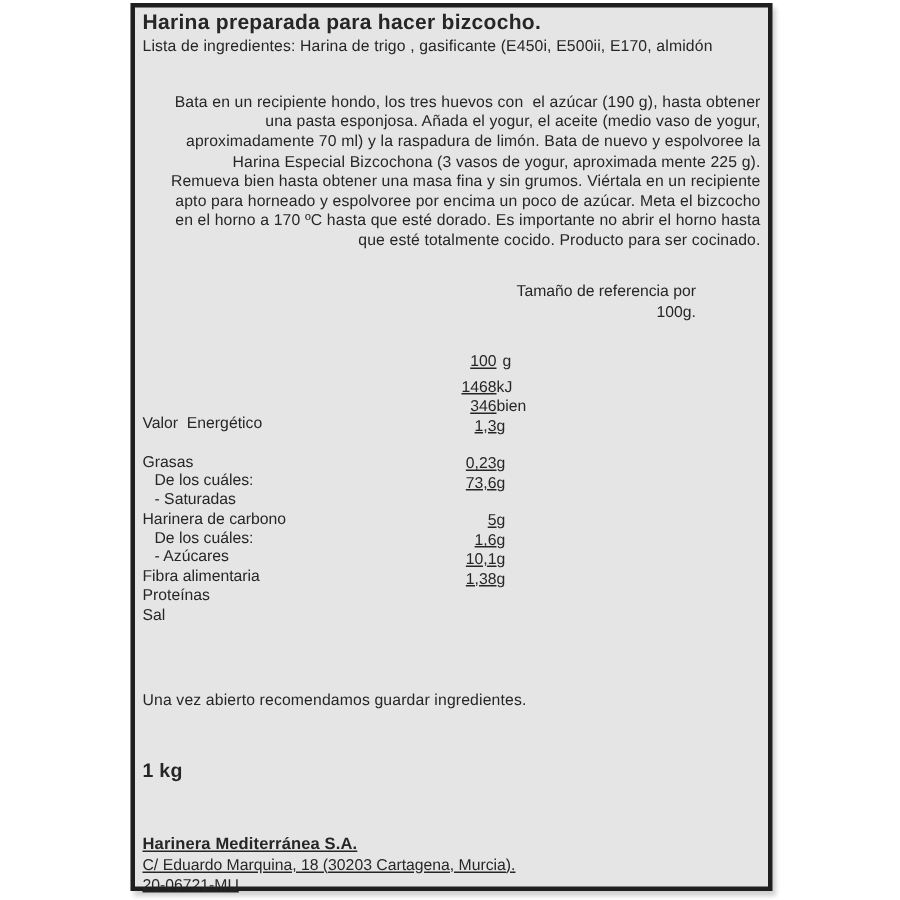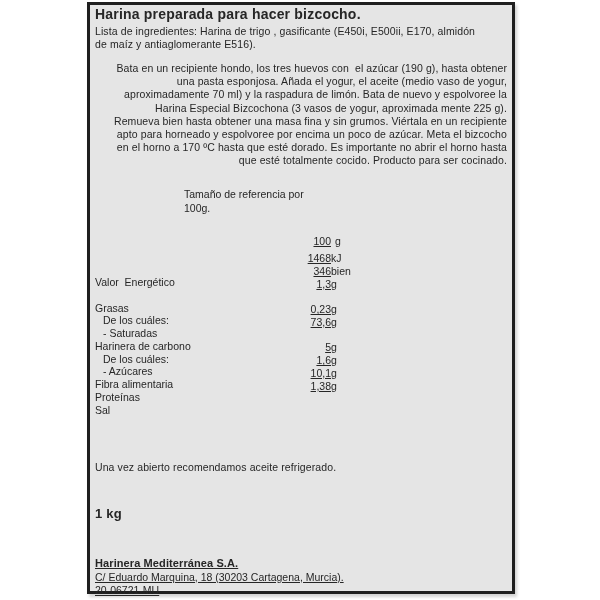--- a/index.html
+++ b/index.html
@@ -37,21 +37,21 @@
     line-height: 13.2px;
     letter-spacing: 0.1px;
   }
   .line { white-space: pre; }
   .ingredients { left: 5px; top: 20px; width: 410px; }
   .allergen { font-weight: normal; }
   .instructions { left: 5px; top: 57px; width: 412px; text-align: right; }
 
   .serving {
     left: 94px; top: 183px; width: 280px;
-    text-align: left;
+    text-align: right;
     font-size: 10.5px;
     line-height: 13.8px;
   }
 
   .ntable { left: 0; top: 247px; width: 100%; font-size: 10.5px; }
   .nrow { position: relative; height: 12.75px; }
   .nrow.header { position: absolute; left: 0; top: 230px; width: 100%; font-size: 10.5px; }
   .nlabel { position: absolute; left: 5px; top: 0; white-space: pre; margin-top: 24px; }
   .nrow.indent .nlabel { left: 13px; }
   .nval { position: absolute; left: 0; top: 0; width: 241px; text-align: right; white-space: pre; text-decoration: underline; }
@@ -71,21 +71,20 @@
 </style>
 </head>
 <body>
 
 <div class="sheet">
 
   <div class="block title">Harina preparada para hacer bizcocho.</div>
 
   <div class="block bodytext ingredients">
     <div class="line"><span>Lista de ingredientes: Harina de </span><span class="allergen">trigo</span><span> , gasificante (E450i, E500ii, E170, almidón</span></div>
-    <div class="line">de maíz y antiaglomerante E516).</div>
   </div>
 
   <div class="block bodytext instructions">
     <div class="line">Bata en un recipiente hondo, los tres huevos con  el azúcar (190 g), hasta obtener</div>
     <div class="line">una pasta esponjosa. Añada el yogur, el aceite (medio vaso de yogur,</div>
     <div class="line">aproximadamente 70 ml) y la raspadura de limón. Bata de nuevo y espolvoree la</div>
     <div class="line">Harina Especial Bizcochona (3 vasos de yogur, aproximada mente 225 g).</div>
     <div class="line">Remueva bien hasta obtener una masa fina y sin grumos. Viértala en un recipiente</div>
     <div class="line">apto para horneado y espolvoree por encima un poco de azúcar. Meta el bizcocho</div>
     <div class="line">en el horno a 170 ºC hasta que esté dorado. Es importante no abrir el horno hasta</div>
@@ -154,21 +153,21 @@
       <span class="nunit">g</span>
     </div>
     <div class="nrow">
       <span class="nlabel">Sal</span>
       <span class="nval">1,38</span>
       <span class="nunit">g</span>
     </div>
   </div>
 
   <div class="block bodytext storage">
-    <div class="line">Una vez abierto recomendamos aceite refrigerado.</div>
+    <div class="line">Una vez abierto recomendamos guardar ingredientes.</div>
   </div>
 
   <div class="block netweight">1 kg</div>
 
   <div class="block manufacturer">
     <div class="mname">Harinera Mediterránea S.A.</div>
     <div class="line">C/ Eduardo Marquina, 18 (30203 Cartagena, Murcia).</div>
     <div class="line">20-06721-MU</div>
   </div>
 

